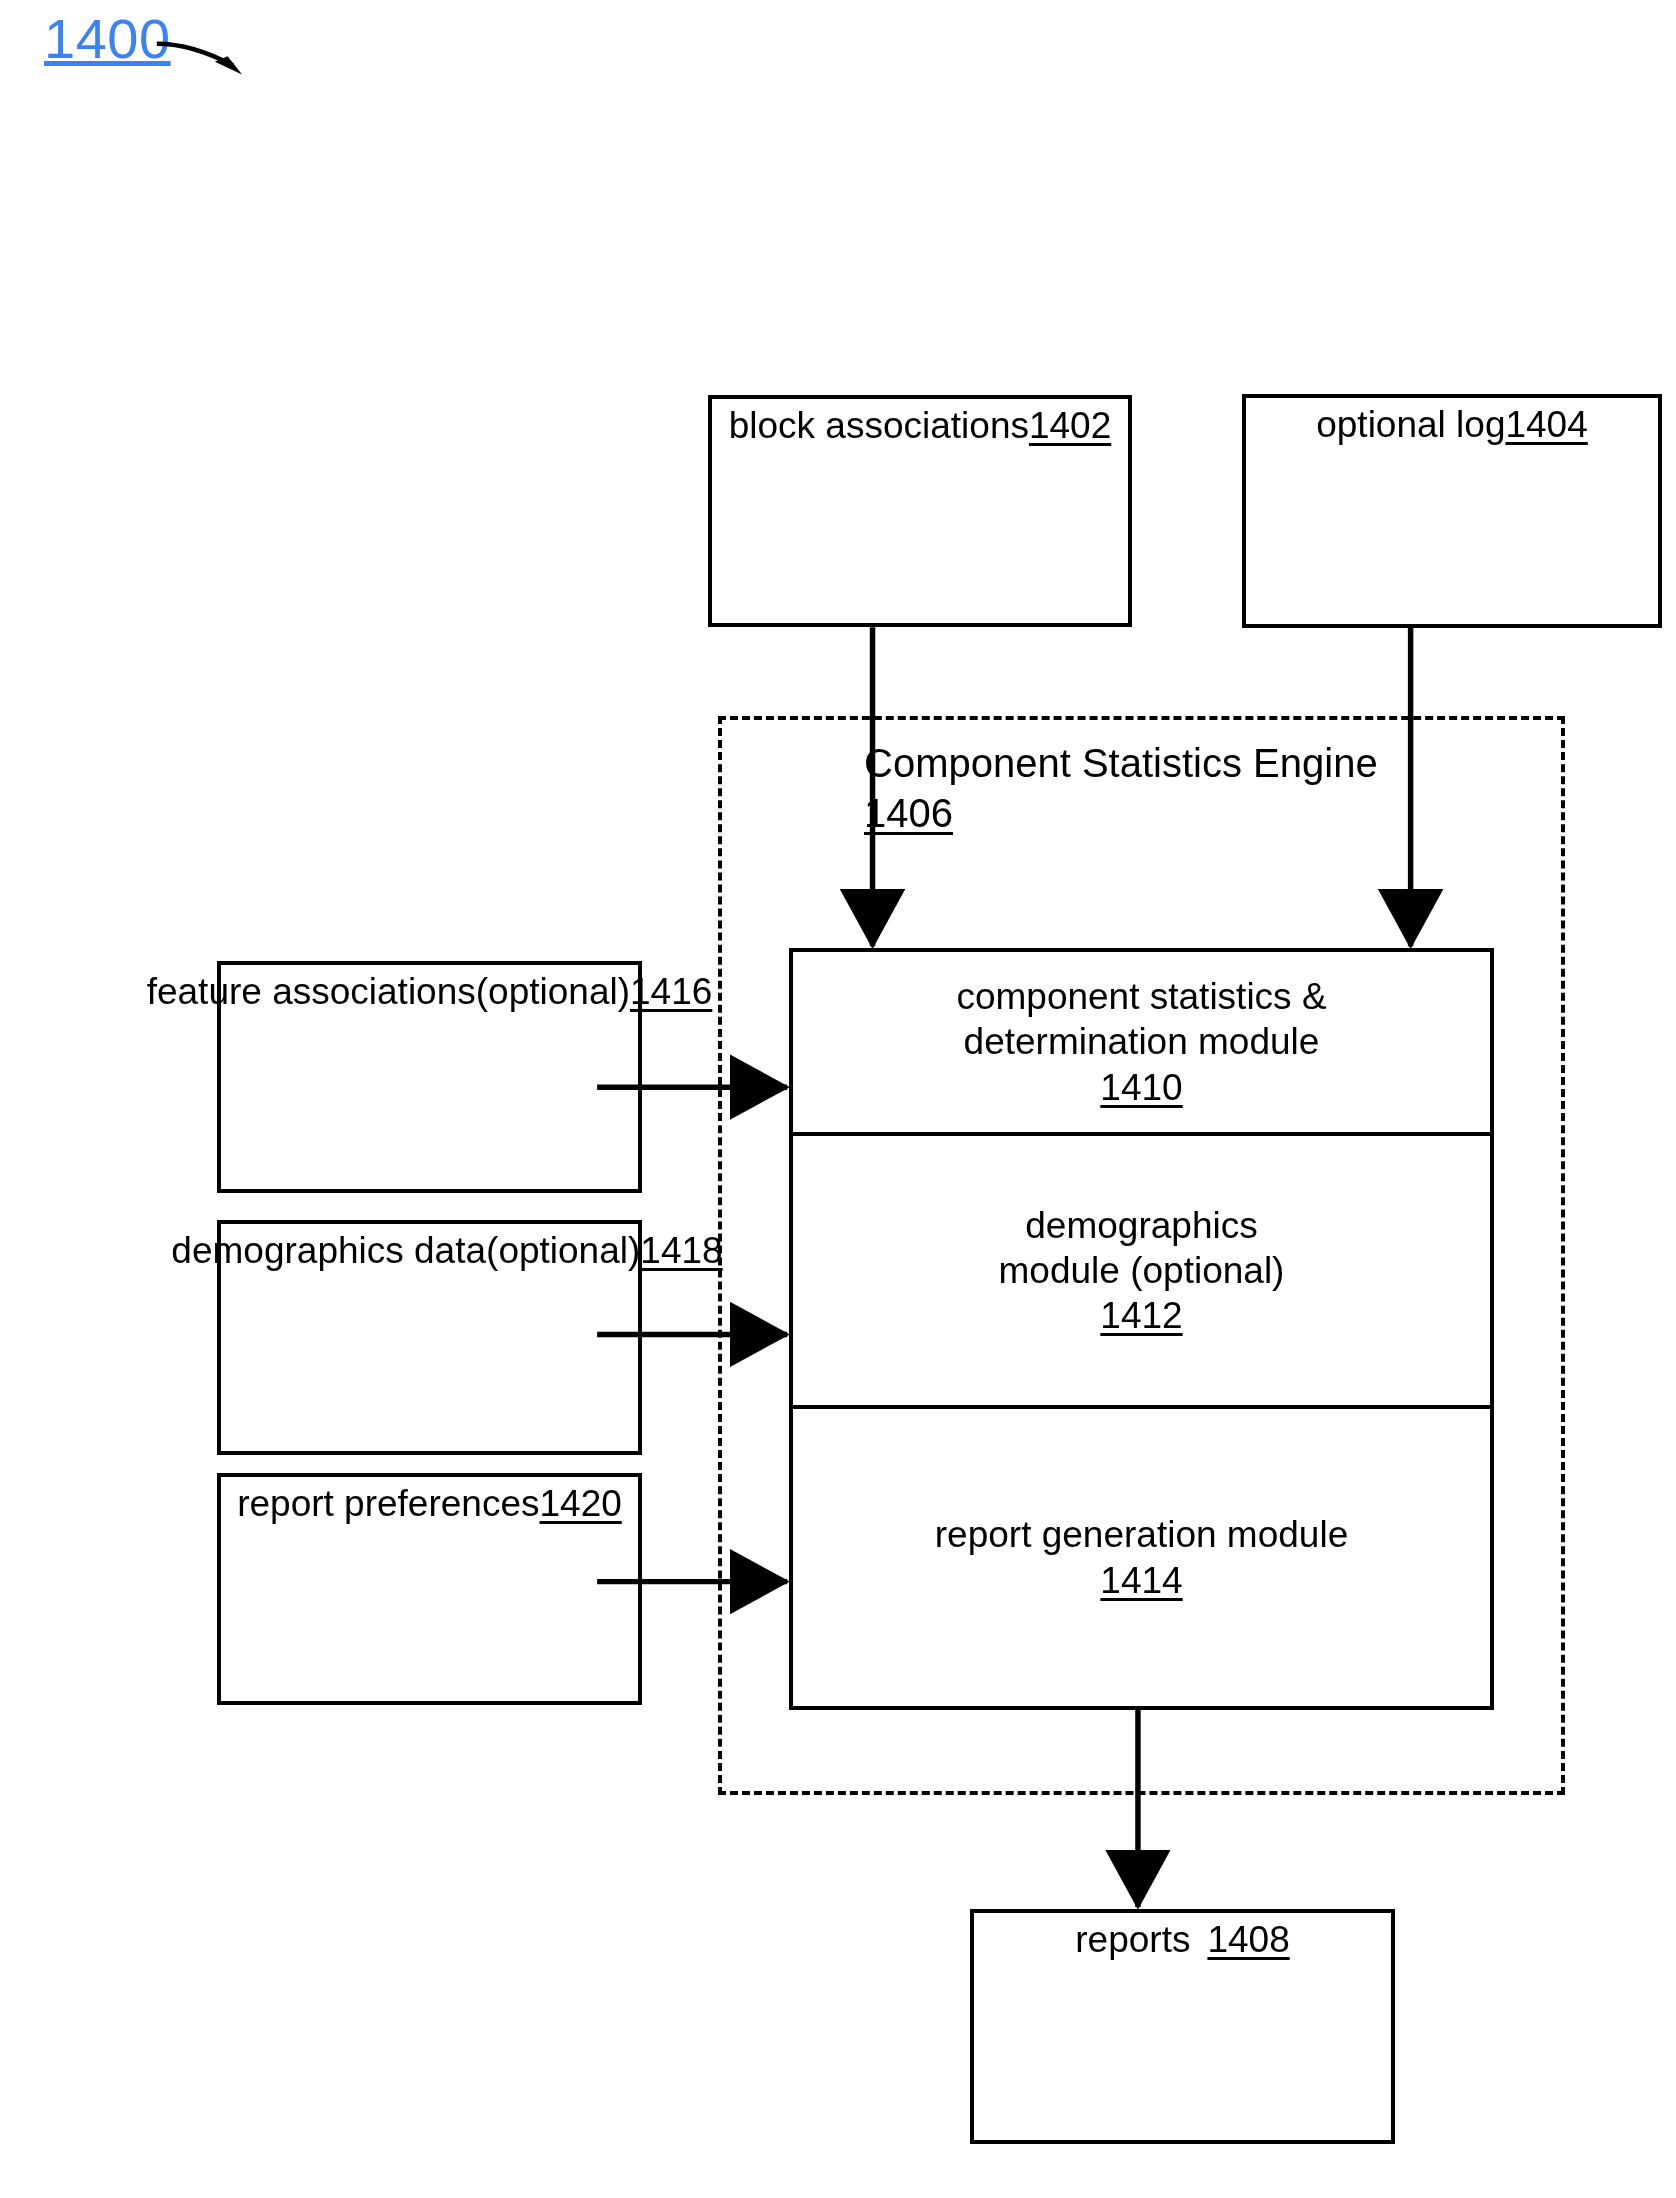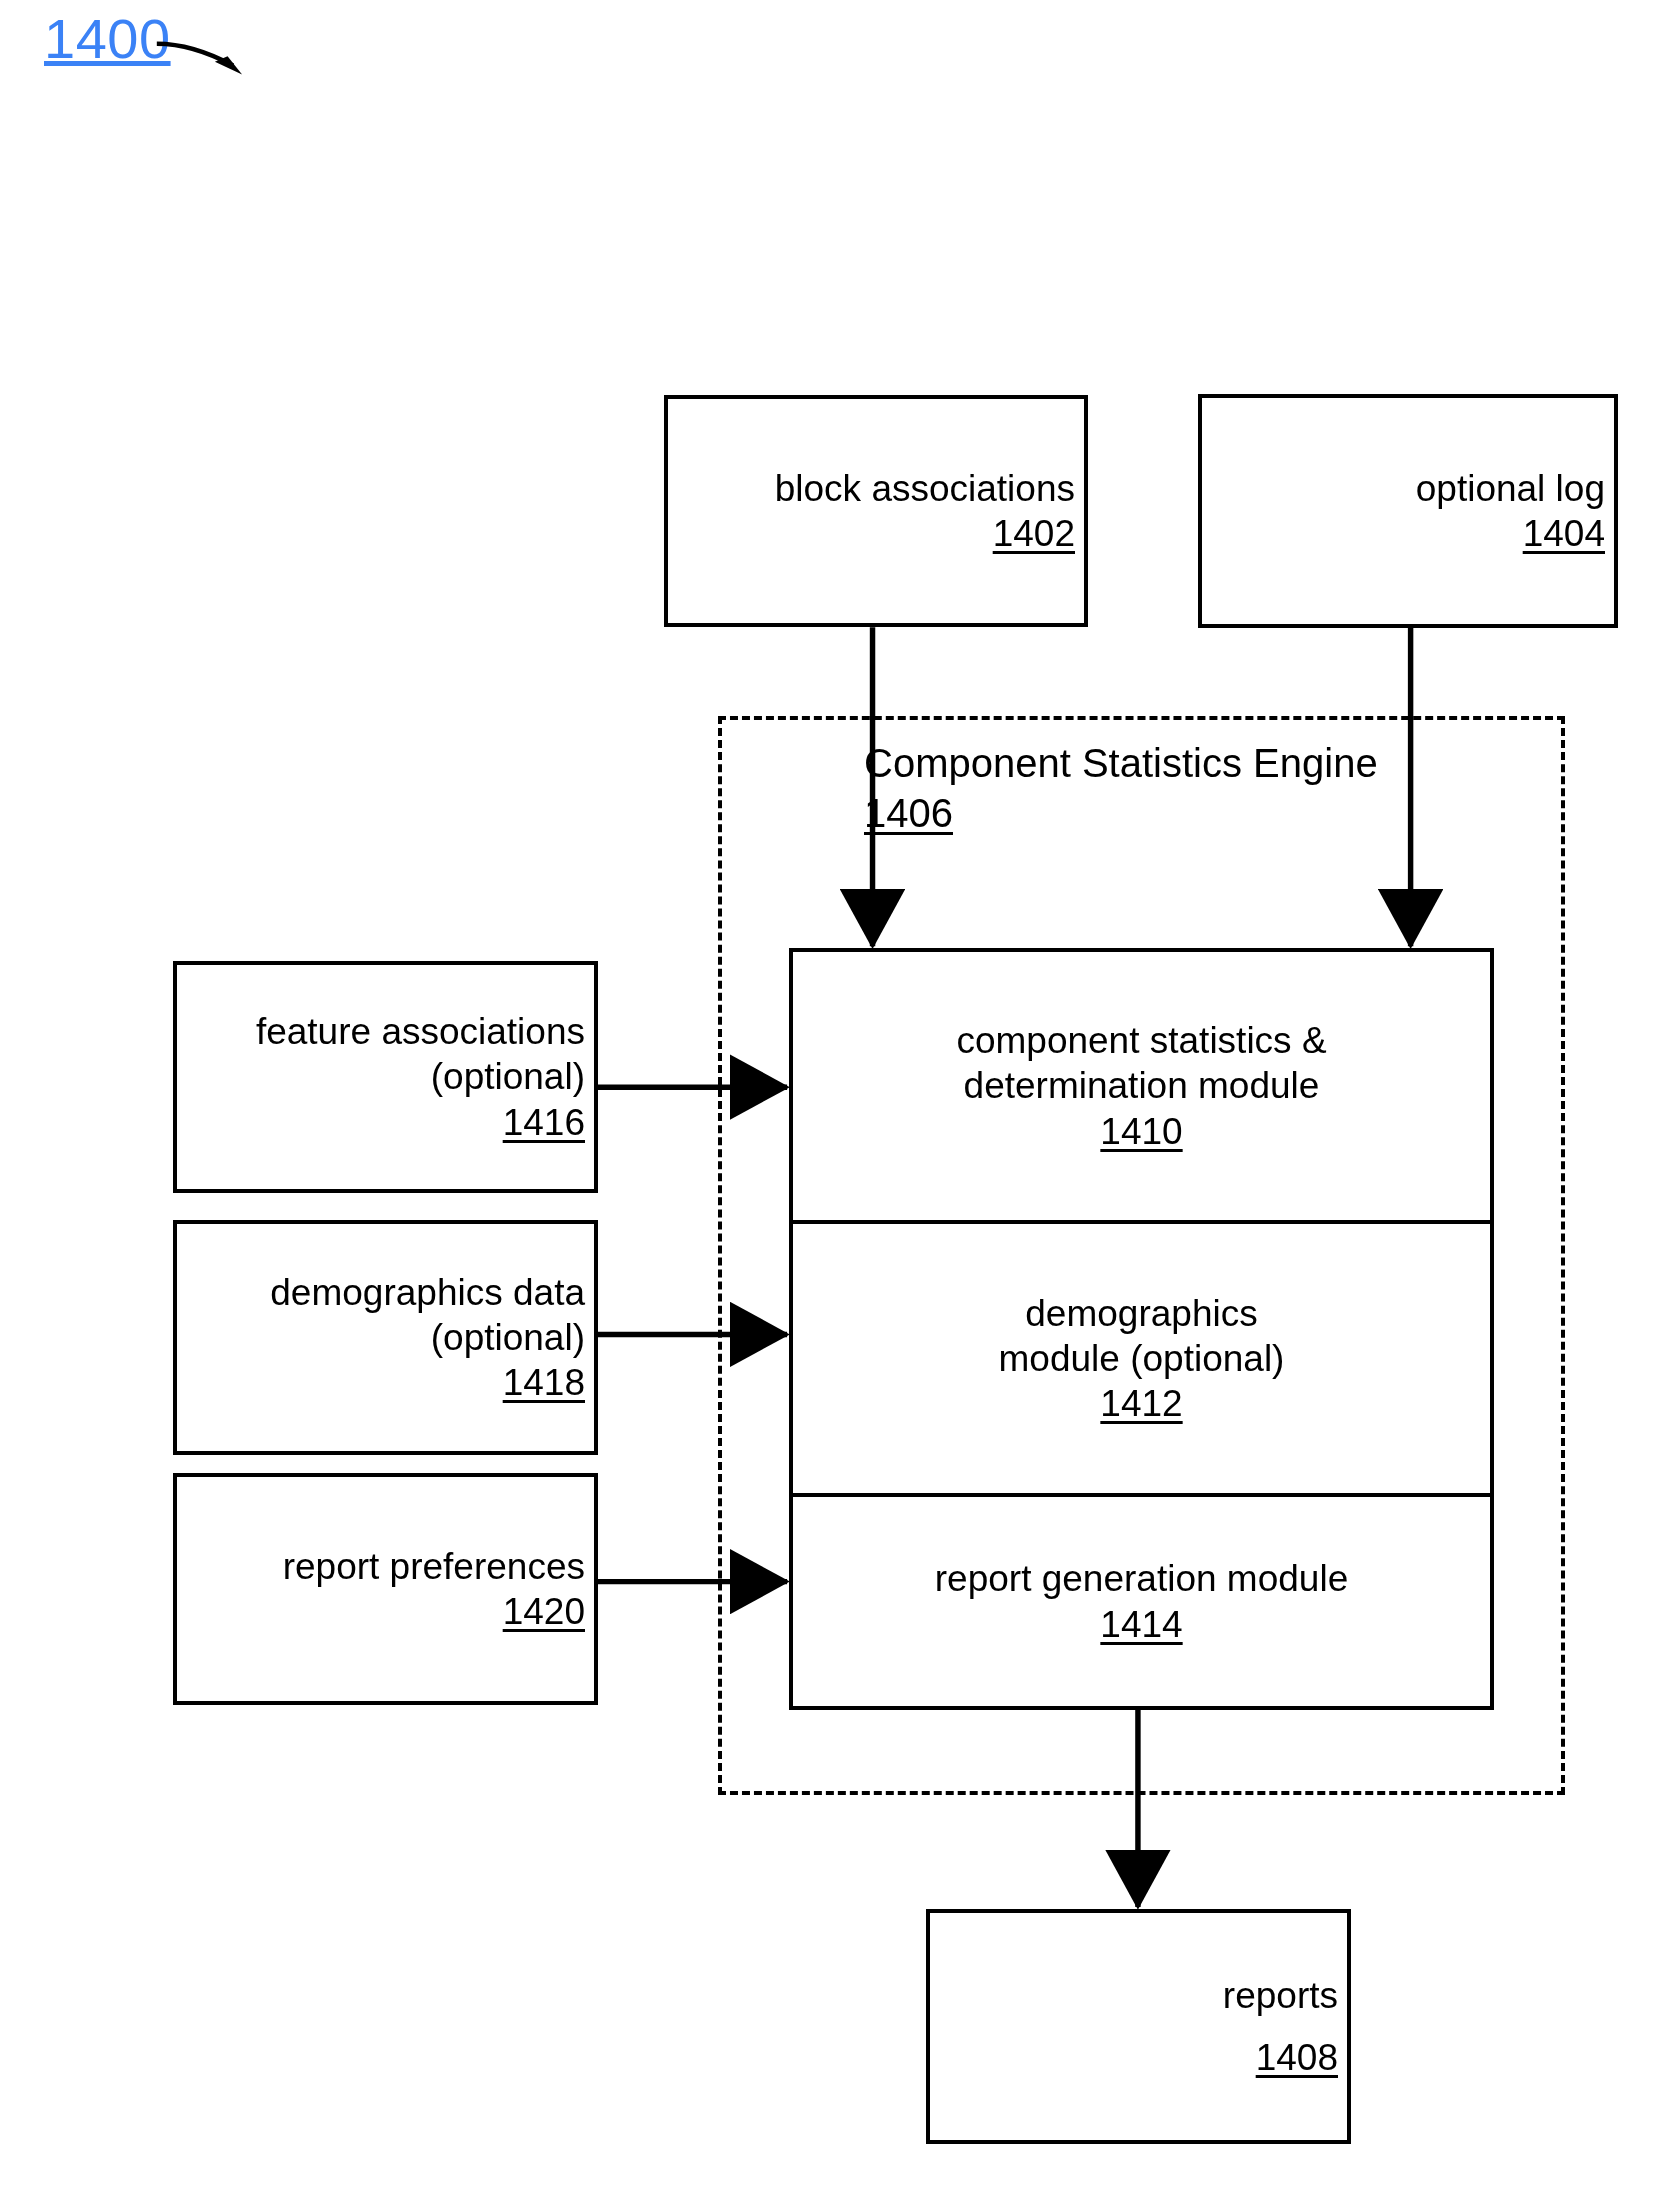--- a/index.html
+++ b/index.html
@@ -35,27 +35,28 @@
     width: 127px;
     height: 82px;
   }
 
   .box {
     position: absolute;
     border: 4.5px solid #000;
     background: #ffffff;
     box-sizing: border-box;
     display: flex;
-    flex-direction: column;
-    align-items: flex-end;
+    flex-direction: row;
+    align-items: flex-start;
     justify-content: center;
     text-align: center;
     font-size: 37px;
     line-height: 1.22;
     padding: 3.6px 9px;
+    margin-left: 44px;
   }
   .box .ln { display: block; white-space: nowrap; }
   .refnum {
     display: block;
     text-decoration: underline;
     text-underline-offset: 4.5px;
     text-decoration-thickness: 2.7px;
   }
 
   
@@ -96,21 +97,21 @@
     box-sizing: border-box;
     display: flex;
     flex-direction: column;
     align-items: center;
     justify-content: center;
     text-align: center;
     font-size: 37px;
     line-height: 1.22;
   }
   .module + .module { border-top: 4.5px solid #000; }
-  #mod-1410 { height: 268px; }
+  #mod-1410 { height: 180px; }
   #mod-1412 { height: 273px; }
   #mod-1414 { flex: 1 1 auto; }
 
   
   #box-1402 { left: 664px;  top: 395px;  width: 424px; height: 232px; }
   #box-1404 { left: 1198px; top: 394px;  width: 420px; height: 234px; }
   #box-1416 { left: 173px;  top: 961px; width: 425px; height: 232px; }
   #box-1418 { left: 173px;  top: 1220px; width: 425px; height: 235px; padding-left: 44px; }
   #box-1420 { left: 173px;  top: 1473px; width: 425px; height: 232px; }
   #box-1408 { left: 926px; top: 1909px; width: 425px; height: 235px; gap: 17px; }

